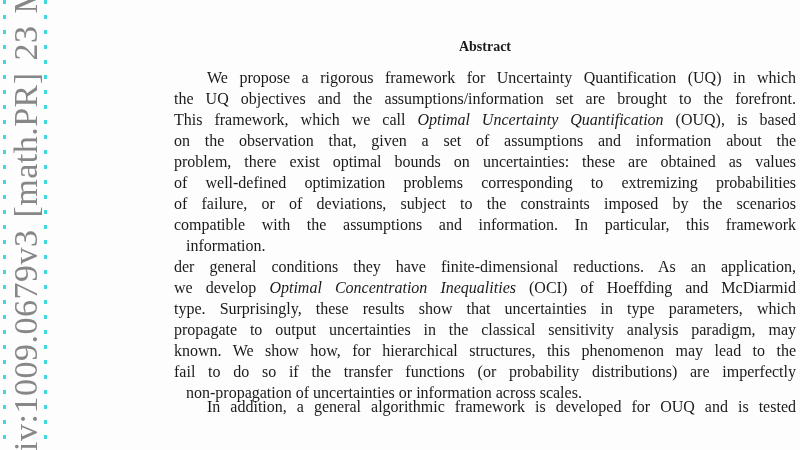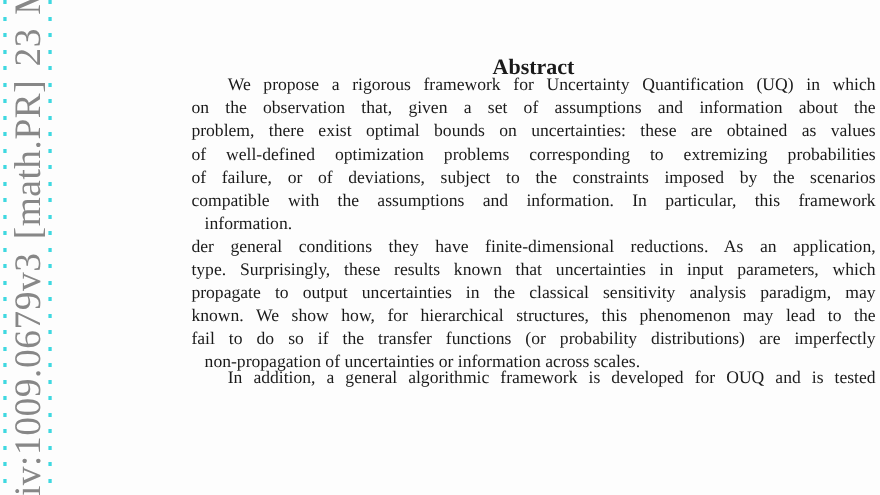--- a/index.html
+++ b/index.html
@@ -28,25 +28,25 @@
     transform: rotate(-90deg);
     white-space: nowrap;
     font-size: 34px;
     line-height: 34px;
     letter-spacing: 0.5px;
     word-spacing: 3px;
   }
   .abstract-heading {
     position: absolute;
     left: 174px;
-    top: 51px;
+    top: 36px;
     width: 622px;
     text-align: center;
     font-weight: bold;
-    font-size: 20px;
+    font-size: 14px;
     line-height: 21px;
   }
   .abstract-body {
     position: absolute;
     left: 174px;
     top: 67px;
     width: 622px;
     font-size: 16px;
     line-height: 21px;
   }
@@ -65,30 +65,33 @@
 
 <div class="page" style="background: rgb(253, 253, 253); color: rgb(26, 26, 26);">
   <div class="guide guide-left" style="background: repeating-linear-gradient(rgb(63, 216, 224) 0px, rgb(63, 216, 224) 4px, transparent 4px, transparent 15px);"></div>
   <div class="guide guide-right" style="background: repeating-linear-gradient(rgb(63, 216, 224) 0px, rgb(63, 216, 224) 4px, transparent 4px, transparent 15px);"></div>
   <div class="stamp" style="color: rgb(135, 135, 135);">iv:1009.0679v3 [math.PR] 23 M</div>
 
   <div class="abstract-heading">Abstract</div>
   <div class="abstract-body">
       <div class="para">
         <div class="line indent"><span>We propose a rigorous framework for Uncertainty Quantification (UQ) in which</span></div>
+        <div class="line"><span>the UQ objectives and the assumptions/information set are brought to the forefront.</span></div>
+        <div class="line"><span>This framework, which we call </span><span class="it">Optimal Uncertainty Quantification</span><span> (OUQ), is based</span></div>
         <div class="line"><span>on the observation that, given a set of assumptions and information about the</span></div>
         <div class="line"><span>problem, there exist optimal bounds on uncertainties: these are obtained as values</span></div>
         <div class="line"><span>of well-defined optimization problems corresponding to extremizing probabilities</span></div>
         <div class="line"><span>of failure, or of deviations, subject to the constraints imposed by the scenarios</span></div>
         <div class="line"><span>compatible with the assumptions and information. In particular, this framework</span></div>
         <div class="line last"><span>information.</span></div>
       </div>
       <div class="para">
         <div class="line"><span>der general conditions they have finite-dimensional reductions. As an application,</span></div>
-        <div class="line"><span>type. Surprisingly, these results known that uncertainties in input parameters, which</span></div>
+        <div class="line"><span>we develop </span><span class="it">Optimal Concentration Inequalities</span><span> (OCI) of Hoeffding and McDiarmid</span></div>
+        <div class="line"><span>type. Surprisingly, these results show that uncertainties in type parameters, which</span></div>
         <div class="line"><span>propagate to output uncertainties in the classical sensitivity analysis paradigm, may</span></div>
         <div class="line"><span>known. We show how, for hierarchical structures, this phenomenon may lead to the</span></div>
         <div class="line"><span>fail to do so if the transfer functions (or probability distributions) are imperfectly</span></div>
         <div class="line last"><span>non-propagation of uncertainties or information across scales.</span></div>
       </div>
       <div class="para partial">
         <div class="line indent"><span>In addition, a general algorithmic framework is developed for OUQ and is tested</span></div>
       </div>
     </div>
 </div>

